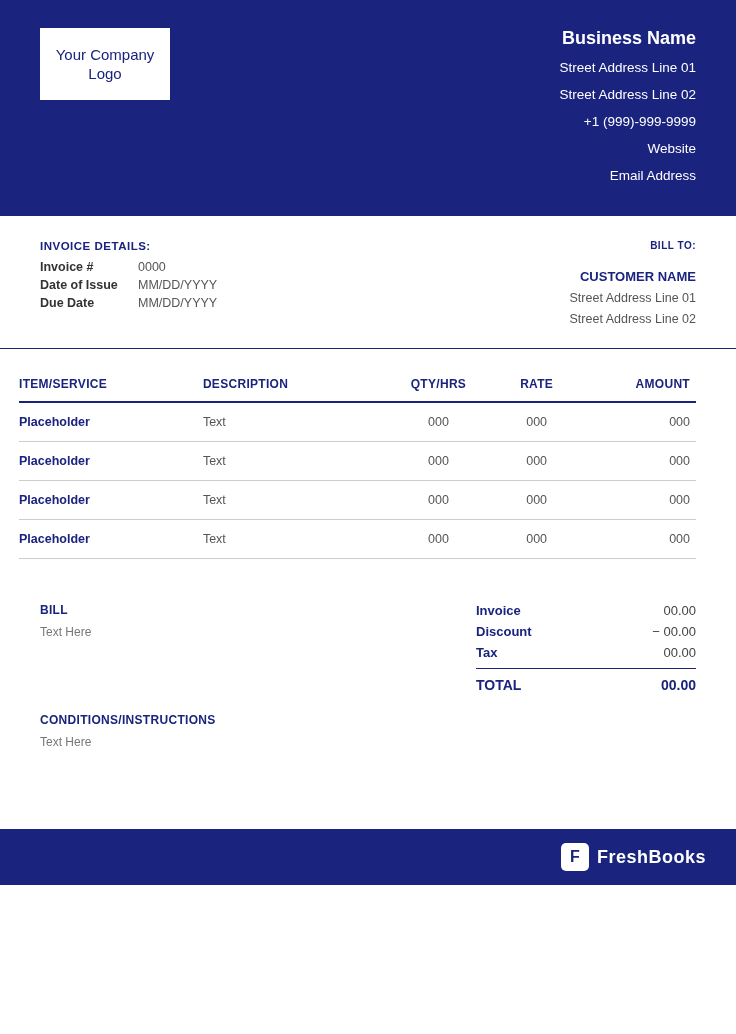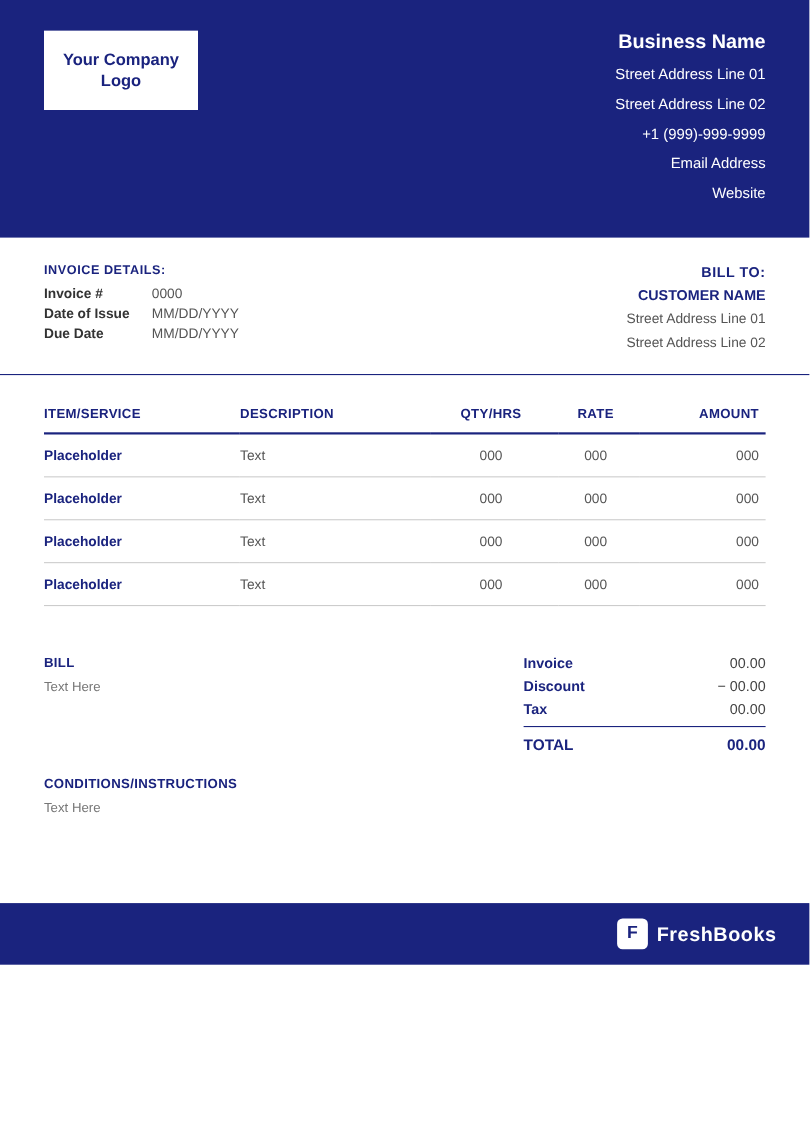--- a/index.html
+++ b/index.html
@@ -28,29 +28,29 @@
     }
     .invoice-title {
       font-size: 52px;
       font-weight: 900;
       color: #fff;
       line-height: 1;
       letter-spacing: -1px;
     }
     .logo-box {
       border: 2px solid #fff;
-      width: 140px;
+      width: 130px;
       height: 72px;
       display: flex;
       align-items: center;
       justify-content: center;
       background: #fff;
       color: #1a237e;
       font-size: 15px;
-      font-weight: 700;
+      font-weight: 400;
       text-align: center;
       line-height: 1.3;
     }
     .header-right {
       text-align: right;
       display: flex;
       flex-direction: column;
       gap: 4px;
     }
     .business-name {
@@ -94,42 +94,42 @@
       color: #333;
     }
     .detail-row .value {
       color: #555;
     }
 
     .bill-to-block {
       text-align: right;
     }
     .bill-to-label {
-      font-size: 13px;
+      font-size: 10px;
       font-weight: 800;
       color: #1a237e;
       letter-spacing: 0.5px;
-      margin-bottom: 6px;
+      margin-bottom: 18px;
     }
     .customer-name {
       font-size: 13px;
       font-weight: 900;
       color: #1a237e;
       text-transform: uppercase;
       margin-bottom: 4px;
     }
     .bill-to-block .address-line {
       font-size: 12.5px;
       color: #555;
       line-height: 1.7;
     }
 
     
     .table-section {
-      padding: 18px 40px 0 40px;
+      padding: 18px 40px 0 19px;
     }
     .items-table {
       width: 100%;
       border-collapse: collapse;
     }
     .items-table thead tr {
       border-bottom: 2.5px solid #1a237e;
     }
     .items-table thead th {
       font-size: 12px;
@@ -283,22 +283,22 @@
 
 <div class="header">
   <div class="header-left">
     <div class="logo-box">Your Company Logo</div>
   </div>
   <div class="header-right">
     <div class="business-name">Business Name</div>
     <div class="info-line">Street Address Line 01</div>
     <div class="info-line">Street Address Line 02</div>
     <div class="info-line">+1 (999)-999-9999</div>
+    <div class="info-line">Website</div>
     <div class="info-line">Email Address</div>
-    <div class="info-line">Website</div>
   </div>
 </div>
 
 <div class="details-section">
   <div class="invoice-details-block">
     <div class="section-label">INVOICE DETAILS:</div>
     <div class="detail-row">
       <span class="label">Invoice #</span>
       <span class="value">0000</span>
     </div>

